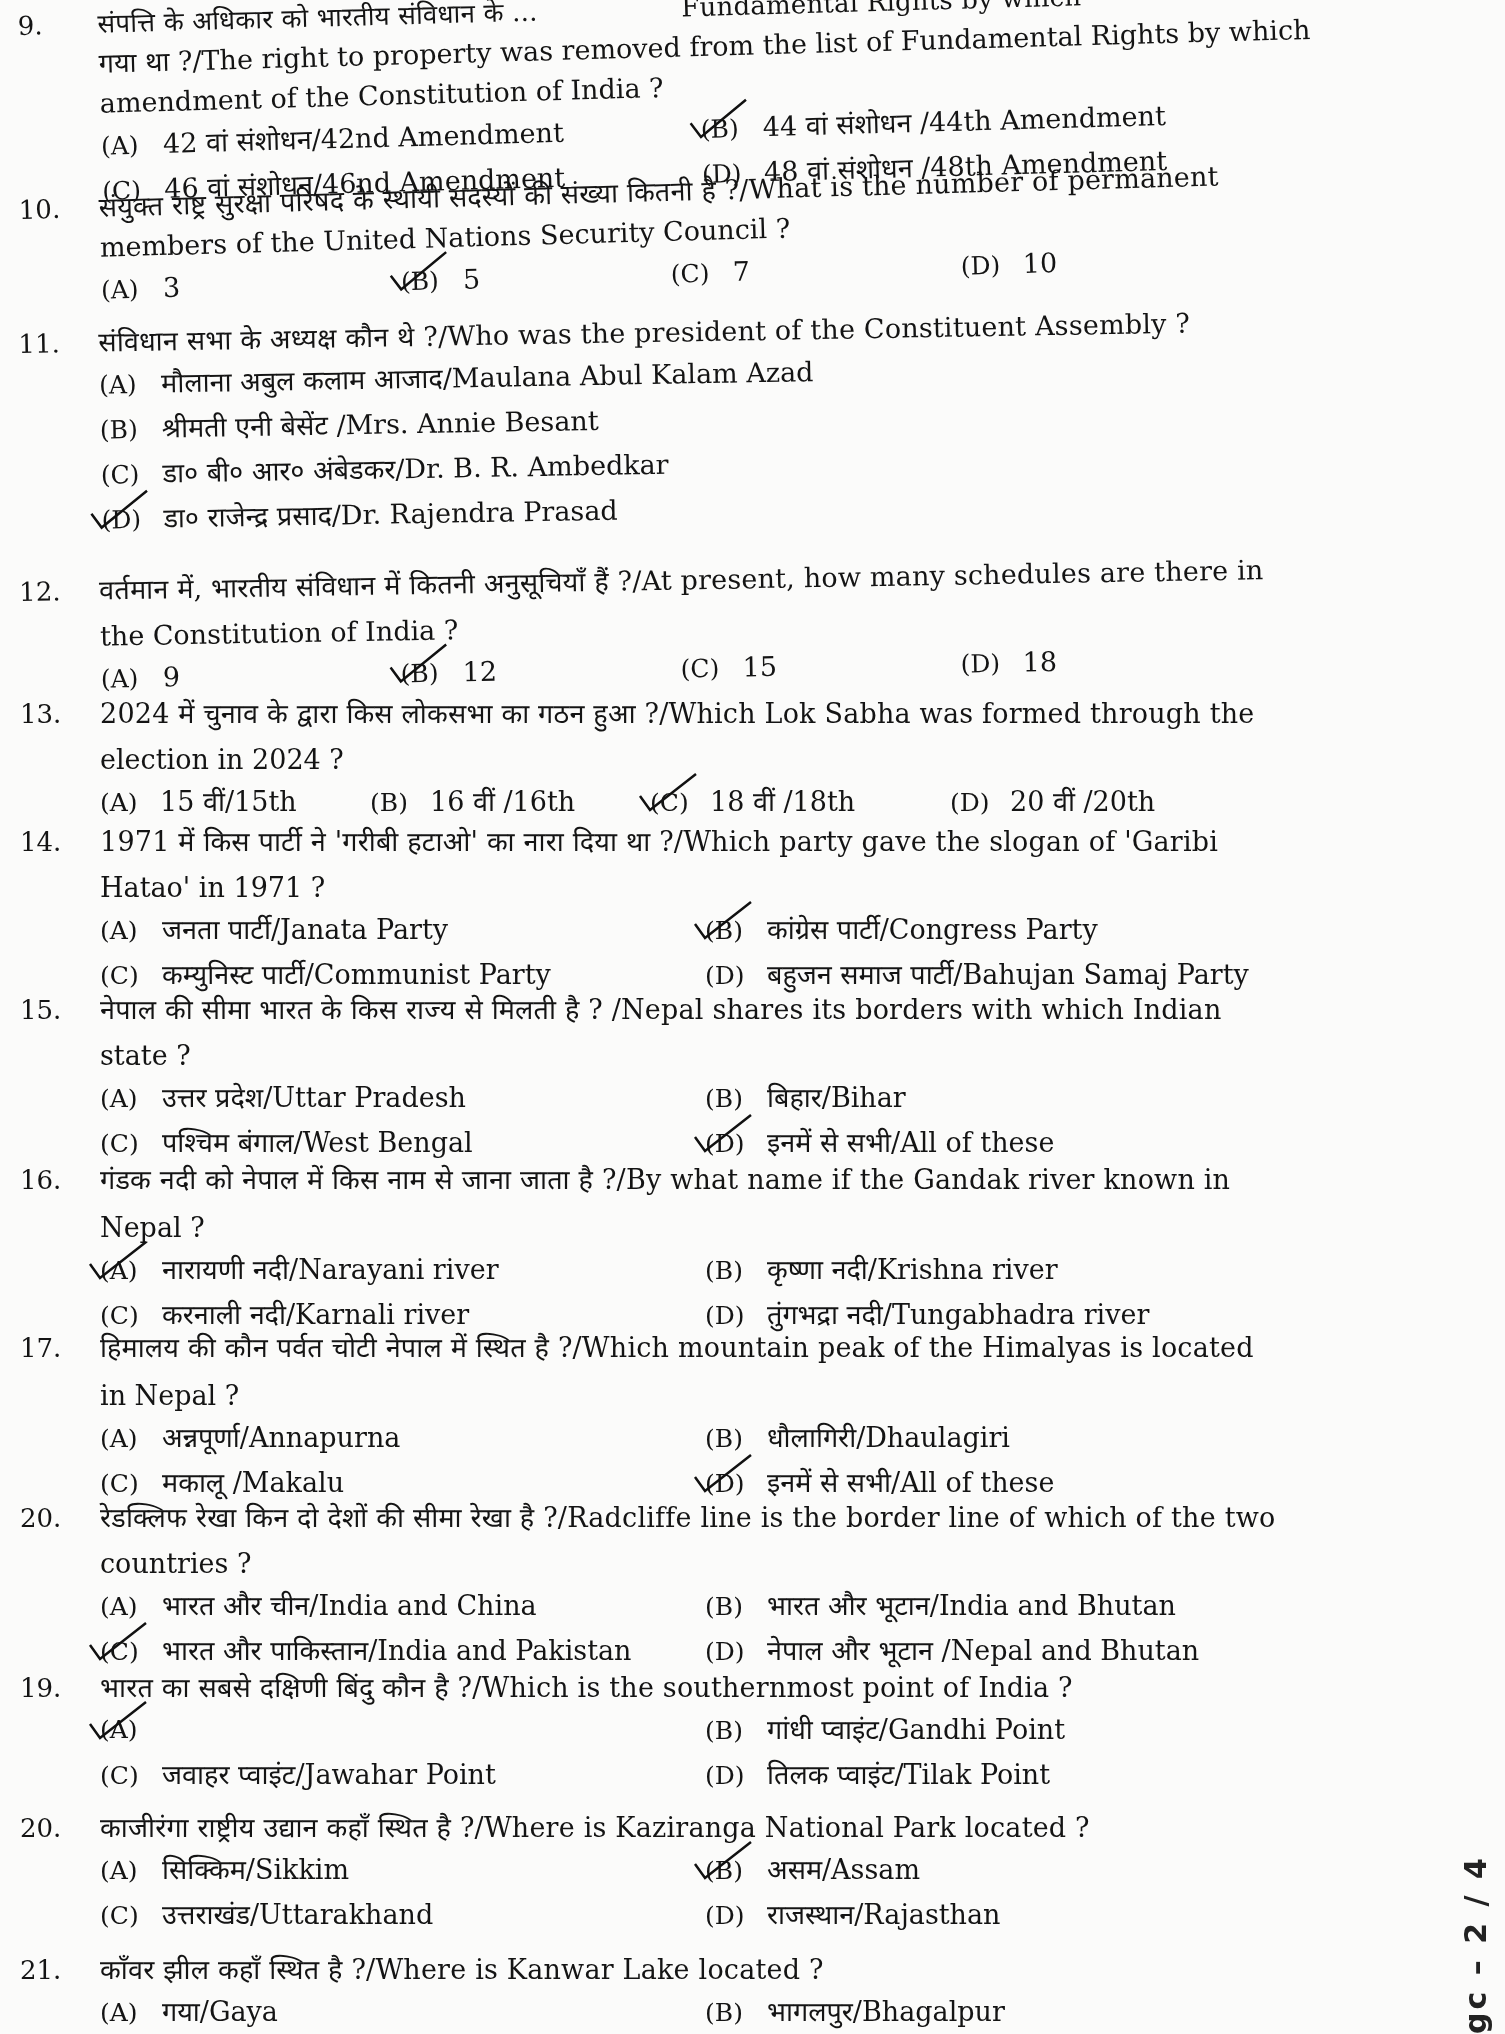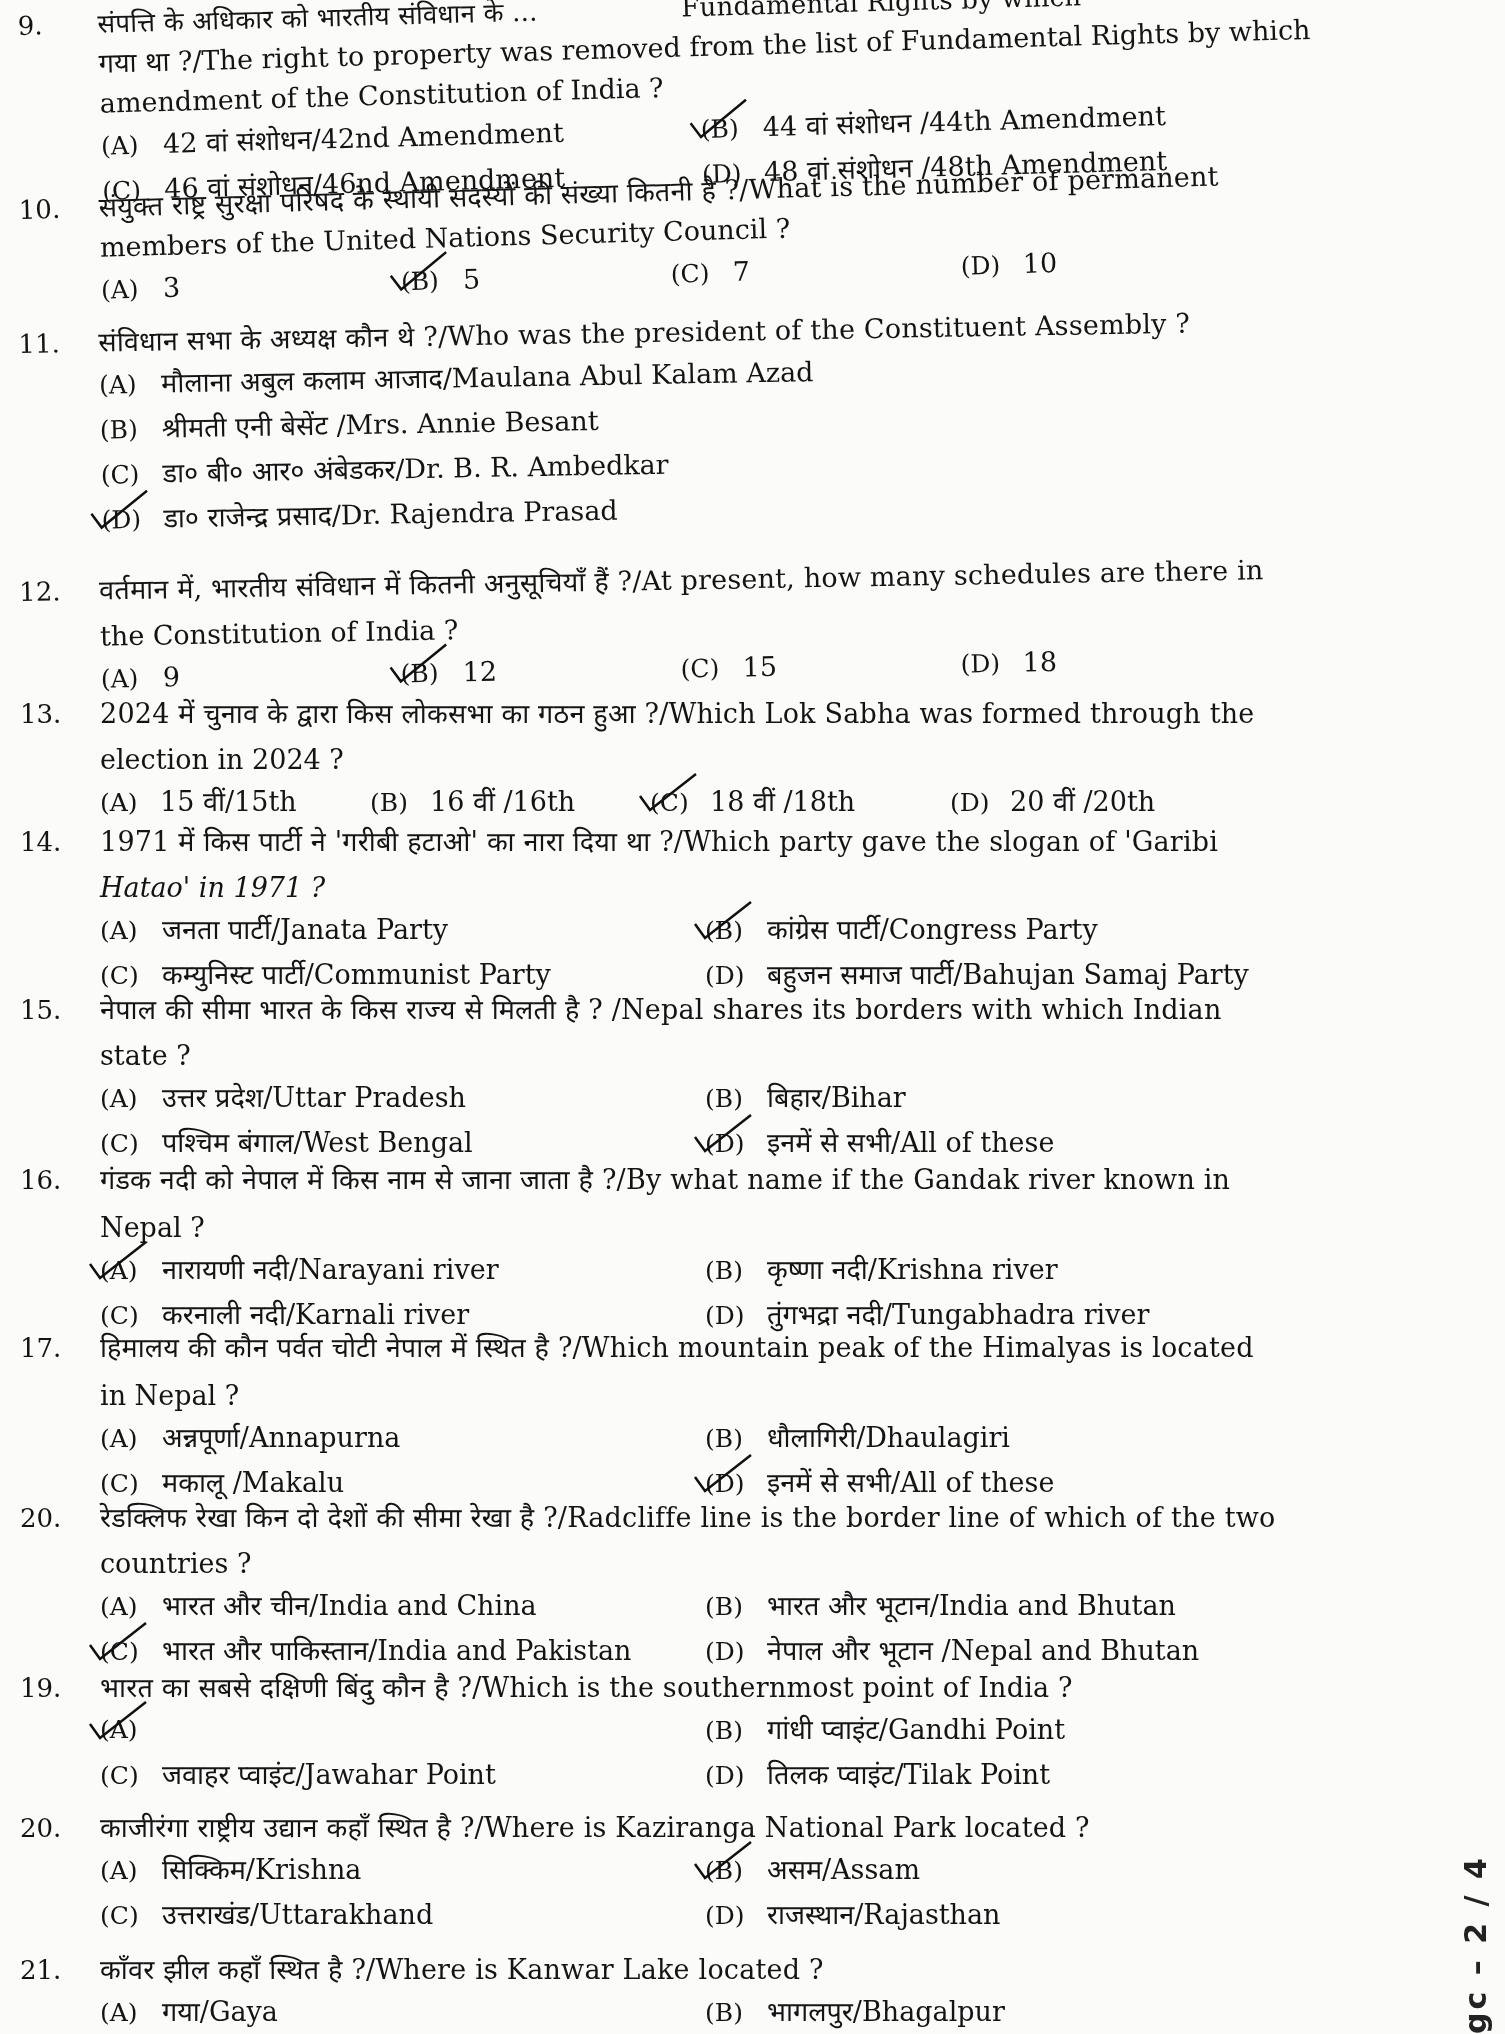--- a/index.html
+++ b/index.html
@@ -195,21 +195,21 @@
           <span class="otext">20 वीं /20th</span>
         </div>
     </div>
   </div>
 
   <div class="q" style="top:822px;">
     <div class="qline">
         <span class="qnum">14.</span>
         <span class="qtext">1971 में किस पार्टी ने 'गरीबी हटाओ' का नारा दिया था ?/Which party gave the slogan of 'Garibi</span>
       </div>
-    <div class="qcont" style="margin-top:6px;font-style:italic;">Hatao' in 1971 ?</div>
+    <div class="qcont" style="margin-top:6px;">Hatao' in 1971 ?</div>
     <div class="opts">
       <div class="opt">
           <span class="olabel">(A)</span>
           <span class="otext">जनता पार्टी/Janata Party</span>
         </div>
       <div class="opt">
           <span class="tick"><svg viewBox="0 0 70 44">
               <path d="M4 26 L14 40 L60 4" fill="none" stroke="#111" stroke-width="2.5"></path>
             </svg></span>
           <span class="olabel">(B)</span>
@@ -370,21 +370,21 @@
   </div>
 
   <div class="q" style="top:1808px;">
     <div class="qline">
         <span class="qnum">20.</span>
         <span class="qtext">काजीरंगा राष्ट्रीय उद्यान कहाँ स्थित है ?/Where is Kaziranga National Park located ?</span>
       </div>
     <div class="opts">
       <div class="opt">
           <span class="olabel">(A)</span>
-          <span class="otext">सिक्किम/Krishna</span>
+          <span class="otext">सिक्किम/Sikkim</span>
         </div>
       <div class="opt">
           <span class="tick"><svg viewBox="0 0 70 44">
               <path d="M4 26 L14 40 L60 4" fill="none" stroke="#111" stroke-width="2.5"></path>
             </svg></span>
           <span class="olabel">(B)</span>
           <span class="otext">असम/Assam</span>
         </div>
       <div class="opt">
           <span class="olabel">(C)</span>

